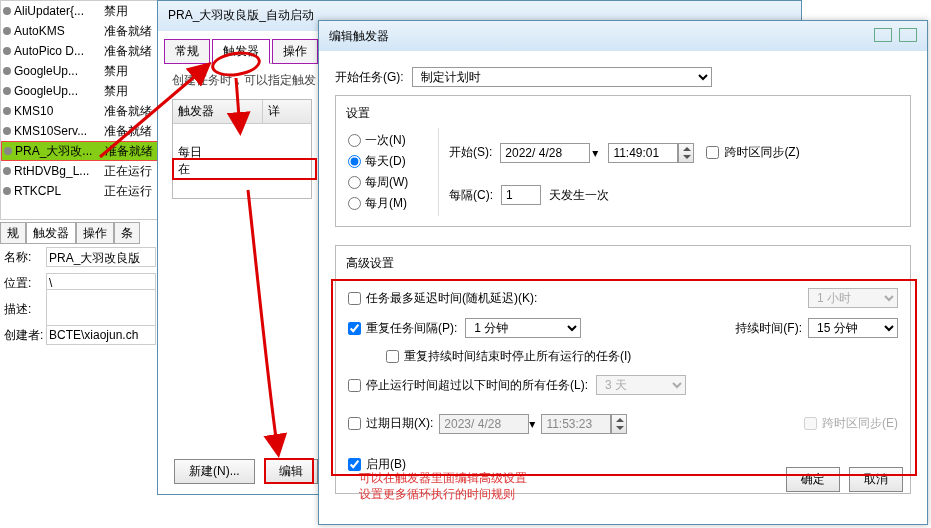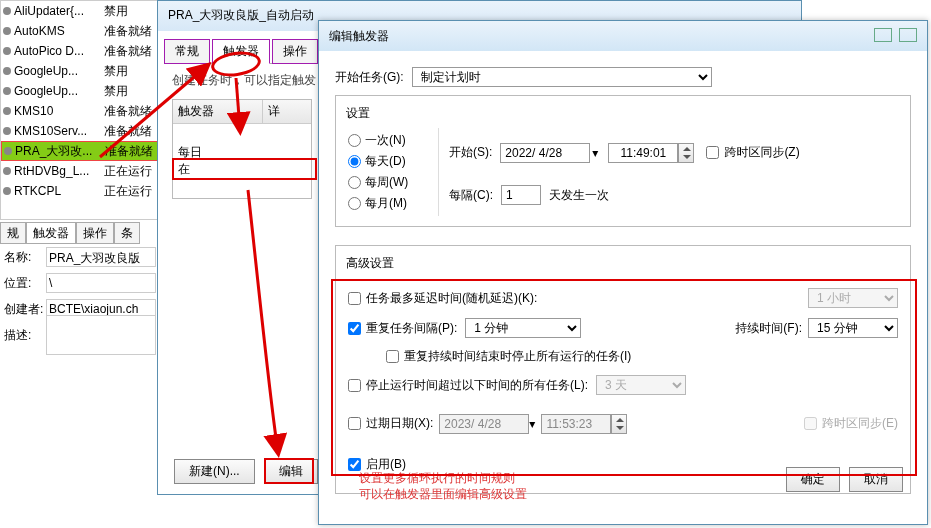--- a/index.html
+++ b/index.html
@@ -138,26 +138,26 @@
 <div class="prop-body">
   <div class="prop-row">
       <span class="prop-label">名称:</span>
       <span class="prop-val">PRA_大羽改良版</span>
     </div>
   <div class="prop-row">
       <span class="prop-label">位置:</span>
       <span class="prop-val">\</span>
     </div>
   <div class="prop-row">
+      <span class="prop-label">描述:</span>
+      <span class="prop-val" style="height:40px;"></span>
+    </div>
+  <div class="prop-row">
       <span class="prop-label">创建者:</span>
       <span class="prop-val">BCTE\xiaojun.ch</span>
-    </div>
-  <div class="prop-row">
-      <span class="prop-label">描述:</span>
-      <span class="prop-val" style="height:40px;"></span>
     </div>
 </div>
 
 <div class="win-mid">
   <div class="titlebar">PRA_大羽改良版_自动启动</div>
   <div class="tabs">
     <div class="tab">常规</div>
     <div class="tab sel">触发器</div>
     <div class="tab">操作</div>
   </div>
@@ -212,21 +212,21 @@
           <label class="radio">
               <input type="radio" name="sch" style="">
               <span>每月(M)</span>
             </label>
         </div>
         <div class="sched-right">
           <div class="row">
             <span class="label">开始(S):</span>
             <input type="text" style="width: 90px;" value="2022/ 4/28"> 
               <span style="margin:0 2px">▾</span>
-            <input type="text" style="width: 70px; margin-left: 8px; text-align: center;" value="11:49:01">
+            <input type="text" style="width: 70px; margin-left: 8px;" value="11:49:01">
               <span class="spin"></span>
             <label class="chkline" style="margin-left:12px">
                 <input type="checkbox" style="">
                 <span>跨时区同步(Z)</span>
               </label>
           </div>
           <div class="row" style="margin-top:14px">
             <span class="label">每隔(C):</span>
             <input type="text" style="width: 40px;" value="1">
             <span style="margin-left:8px">天发生一次</span>
@@ -271,22 +271,22 @@
             <span>跨时区同步(E)</span>
           </label>
       </div>
       <div class="chkline" style="margin-top:14px">
         <input type="checkbox" checked="" style="">
         <span>启用(B)</span>
       </div>
     </div>
 
     <div class="red-note" style="left:40px;bottom:-2px">
+      <div>可以在触发器里面编辑高级设置</div>
       <div>设置更多循环执行的时间规则</div>
-      <div>可以在触发器里面编辑高级设置</div>
     </div>
     <div class="dlg-btns">
       <span class="btn">确定</span>
       <span class="btn">取消</span>
     </div>
   </div>
 </div>
 
 <div class="red-circle" style="left:211px;top:52px"></div>
 <div class="red-rect" style="left:172px;top:158px;width:145px;height:22px"></div>

